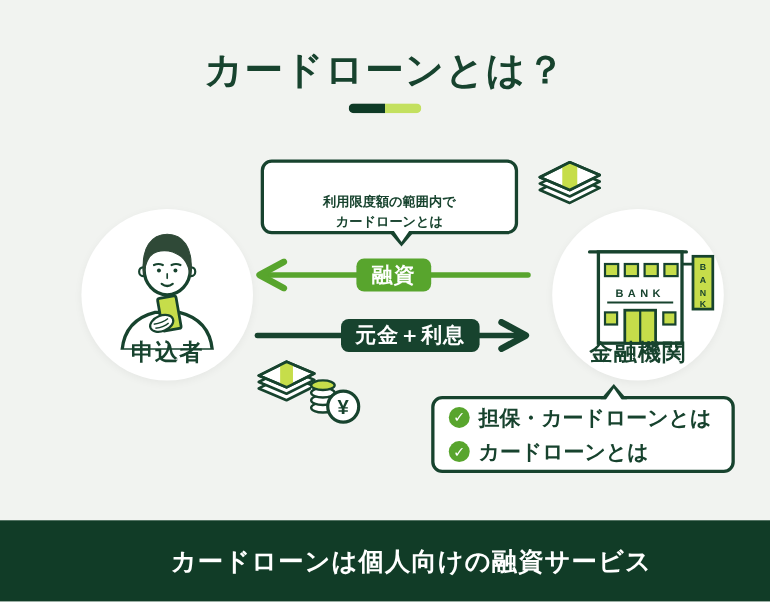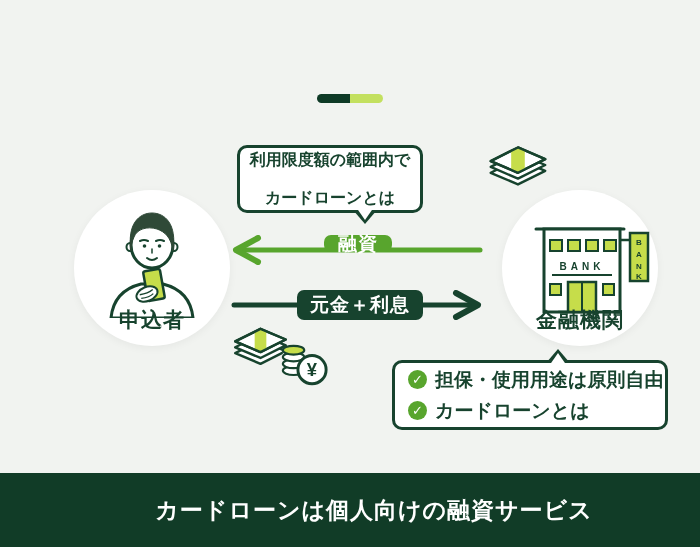--- a/index.html
+++ b/index.html
@@ -22,38 +22,38 @@
 
   .circle{position:absolute;width:156px;height:156px;background:#fff;border-radius:50%;
     box-shadow:0 2px 8px rgba(0,0,0,0.05);}
   .circle.applicant{left:74px;top:190px;}
   .circle.bank{left:502px;top:190px;}
   .circle-label{position:absolute;bottom:12px;left:0;width:100%;text-align:center;
     font-size:21px;font-weight:bold;color:var(--dark);letter-spacing:1px;}
   .person-svg{position:absolute;left:-13px;top:8px;}
   .bank-svg{position:absolute;left:32px;top:34px;}
 
-  .callout{position:absolute;left:237px;top:145px;width:186px;height:68px;background:#fff;
+  .callout{position:absolute;left:237px;top:145px;width:234px;height:68px;background:#fff;
     border:3px solid var(--dark);border-radius:10px;display:flex;flex-direction:column;
-    justify-content:space-between;align-items:center;font-size:16px;font-weight:bold;
+    justify-content:flex-end;align-items:center;font-size:12px;font-weight:bold;
     color:var(--dark);line-height:1.5;}
   .callout .tail-outer{position:absolute;bottom:-14px;left:113px;width:0;height:0;
     border-left:12px solid transparent;border-right:12px solid transparent;
     border-top:14px solid var(--dark);}
   .callout .tail-inner{position:absolute;bottom:-10px;left:116px;width:0;height:0;
     border-left:9px solid transparent;border-right:9px solid transparent;
     border-top:13px solid #fff;}
 
   .arrow-svg{position:absolute;left:228px;width:258px;height:30px;}
   .arrow-loan{top:235px;}
   .arrow-repay{top:290px;}
   .arrow-label{position:absolute;display:flex;align-items:center;justify-content:center;
     color:#fff;font-weight:bold;font-size:19px;border-radius:7px;letter-spacing:1px;}
-  .loan-label{left:324px;top:235px;width:68px;height:17px;background:var(--green);}
-  .repay-label{left:297px;top:290px;width:126px;height:30px;background:var(--dark);text-align:center;}
+  .loan-label{left:324px;top:235px;width:68px;height:30px;background:var(--green);}
+  .repay-label{left:310px;top:290px;width:126px;height:30px;background:var(--dark);text-align:center;}
 
   .money-top{position:absolute;left:481px;top:139px;}
   .money-bottom{position:absolute;left:228px;top:322px;}
 
   .features{position:absolute;left:392px;top:360px;width:276px;height:70px;background:#fff;
     border:3px solid var(--dark);border-radius:10px;display:flex;flex-direction:column;
     justify-content:center;gap:5px;padding-left:13px;}
   .features .tail-outer{position:absolute;top:-14px;left:151px;width:0;height:0;
     border-left:12px solid transparent;border-right:12px solid transparent;
     border-bottom:14px solid var(--dark);}
@@ -68,20 +68,21 @@
 
   .footer{position:absolute;left:0;top:473px;width:700px;height:74px;background:var(--bar);
     display:flex;align-items:center;justify-content:center;color:#fff;font-size:23px;
     font-weight:bold;letter-spacing:1px;padding-left:48px;}
 </style>
 </head>
 <body>
 
 <div class="page">
 
+  <div class="title">カードローンとは？</div>
   <div class="title-underline">
     <div class="half-dark"></div>
     <div class="half-light"></div>
   </div>
 
   <div class="callout">
     <span>利用限度額の範囲内で</span>
     <span>カードローンとは</span>
     <span class="tail-outer"></span>
     <span class="tail-inner"></span>
@@ -183,21 +184,21 @@
     <ellipse cx="66" cy="29" rx="11" ry="4.5" fill="#c6dd4a" stroke="#17432e" stroke-width="2.2"></ellipse>
     <circle cx="85" cy="49" r="14.5" fill="#fff" stroke="#17432e" stroke-width="3"></circle>
     <text x="85" y="56" text-anchor="middle" font-size="19" font-weight="bold" fill="#17432e">¥</text>
   </svg>
 
   <div class="features">
     <span class="tail-outer"></span>
     <span class="tail-inner"></span>
     <div class="feature-row">
       <span class="check">✓</span>
-      <span>担保・使用用途は原則自由</span>
+      <span>担保・カードローンとは</span>
     </div>
     <div class="feature-row">
       <span class="check">✓</span>
       <span>カードローンとは</span>
     </div>
   </div>
 
   <div class="footer">
     <span>カードローンは個人向けの融資サービス</span>
   </div>

